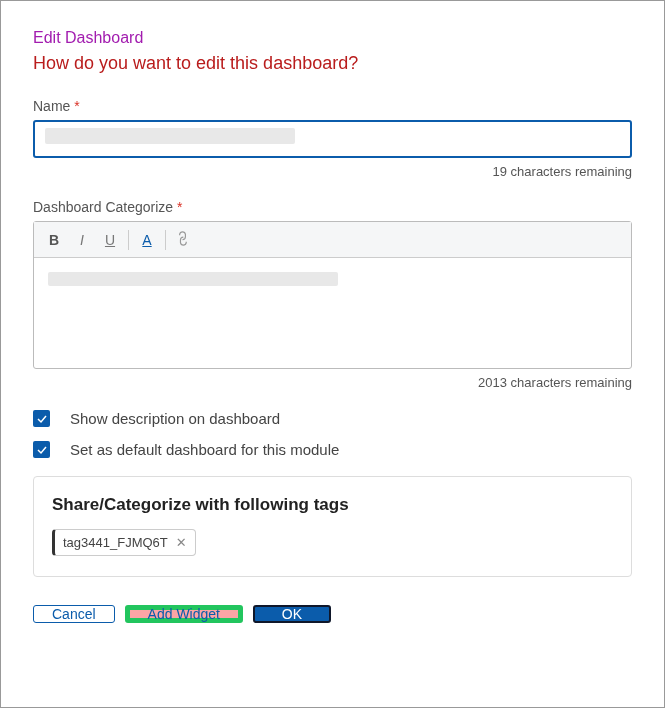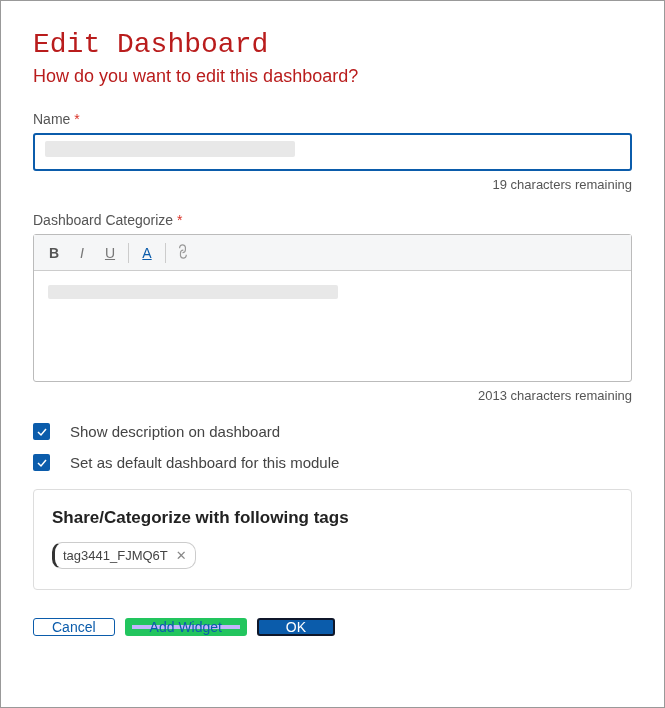--- a/index.html
+++ b/index.html
@@ -11,25 +11,24 @@
       font-family: Arial, Helvetica, sans-serif;
       background: #fff;
       color: #333;
       width: 665px;
       height: 708px;
       border: 1px solid #999;
       padding: 28px 32px;
       font-size: 14px;
     }
     .title {
-      font-size: 28px;
-      color: #b91c1c;
+      font-size: 16px;
+      color: #a21caf;
       font-weight: 400;
       margin-bottom: 6px;
-      font-family: Liberation Mono, monospace;
     }
     .subtitle {
       font-size: 18px;
       color: #b91c1c;
       margin-bottom: 24px;
     }
     .label {
       font-size: 14px;
       color: #555;
       margin-bottom: 6px;
@@ -151,21 +150,21 @@
       align-items: center;
       justify-content: center;
       cursor: pointer;
     }
     .add-tag-btn svg { width: 12px; height: 12px; }
     .tag-chip {
       display: inline-flex;
       align-items: flex-start;
       border: 1px solid #ccc;
       border-left: 3px solid #333;
-      border-radius: 10px;
+      border-radius: 4px;
       padding: 5px 8px;
       font-size: 13px;
       color: #444;
       gap: 8px;
     }
     .tag-remove {
       color: #888;
       cursor: pointer;
       font-size: 13px;
     }
@@ -184,22 +183,22 @@
       align-items: center;
       justify-content: center;
       min-width: 78px;
     }
     .btn-cancel {
       background: #fff;
       border: 1px solid #0b5cab;
       color: #0b5cab;
     }
     .btn-addwidget {
-      background: #c4b5fd;
-      border: 7px solid #22c55e;
+      background: #fca5a5;
+      border: 5px solid #22c55e;
       color: #0b5cab;
       text-align: center;
     }
     .btn-ok {
       background: #0b5cab;
       border: 2px solid #0f172a;
       color: #fff;
       font-weight: 500;
     }
     .redacted {

